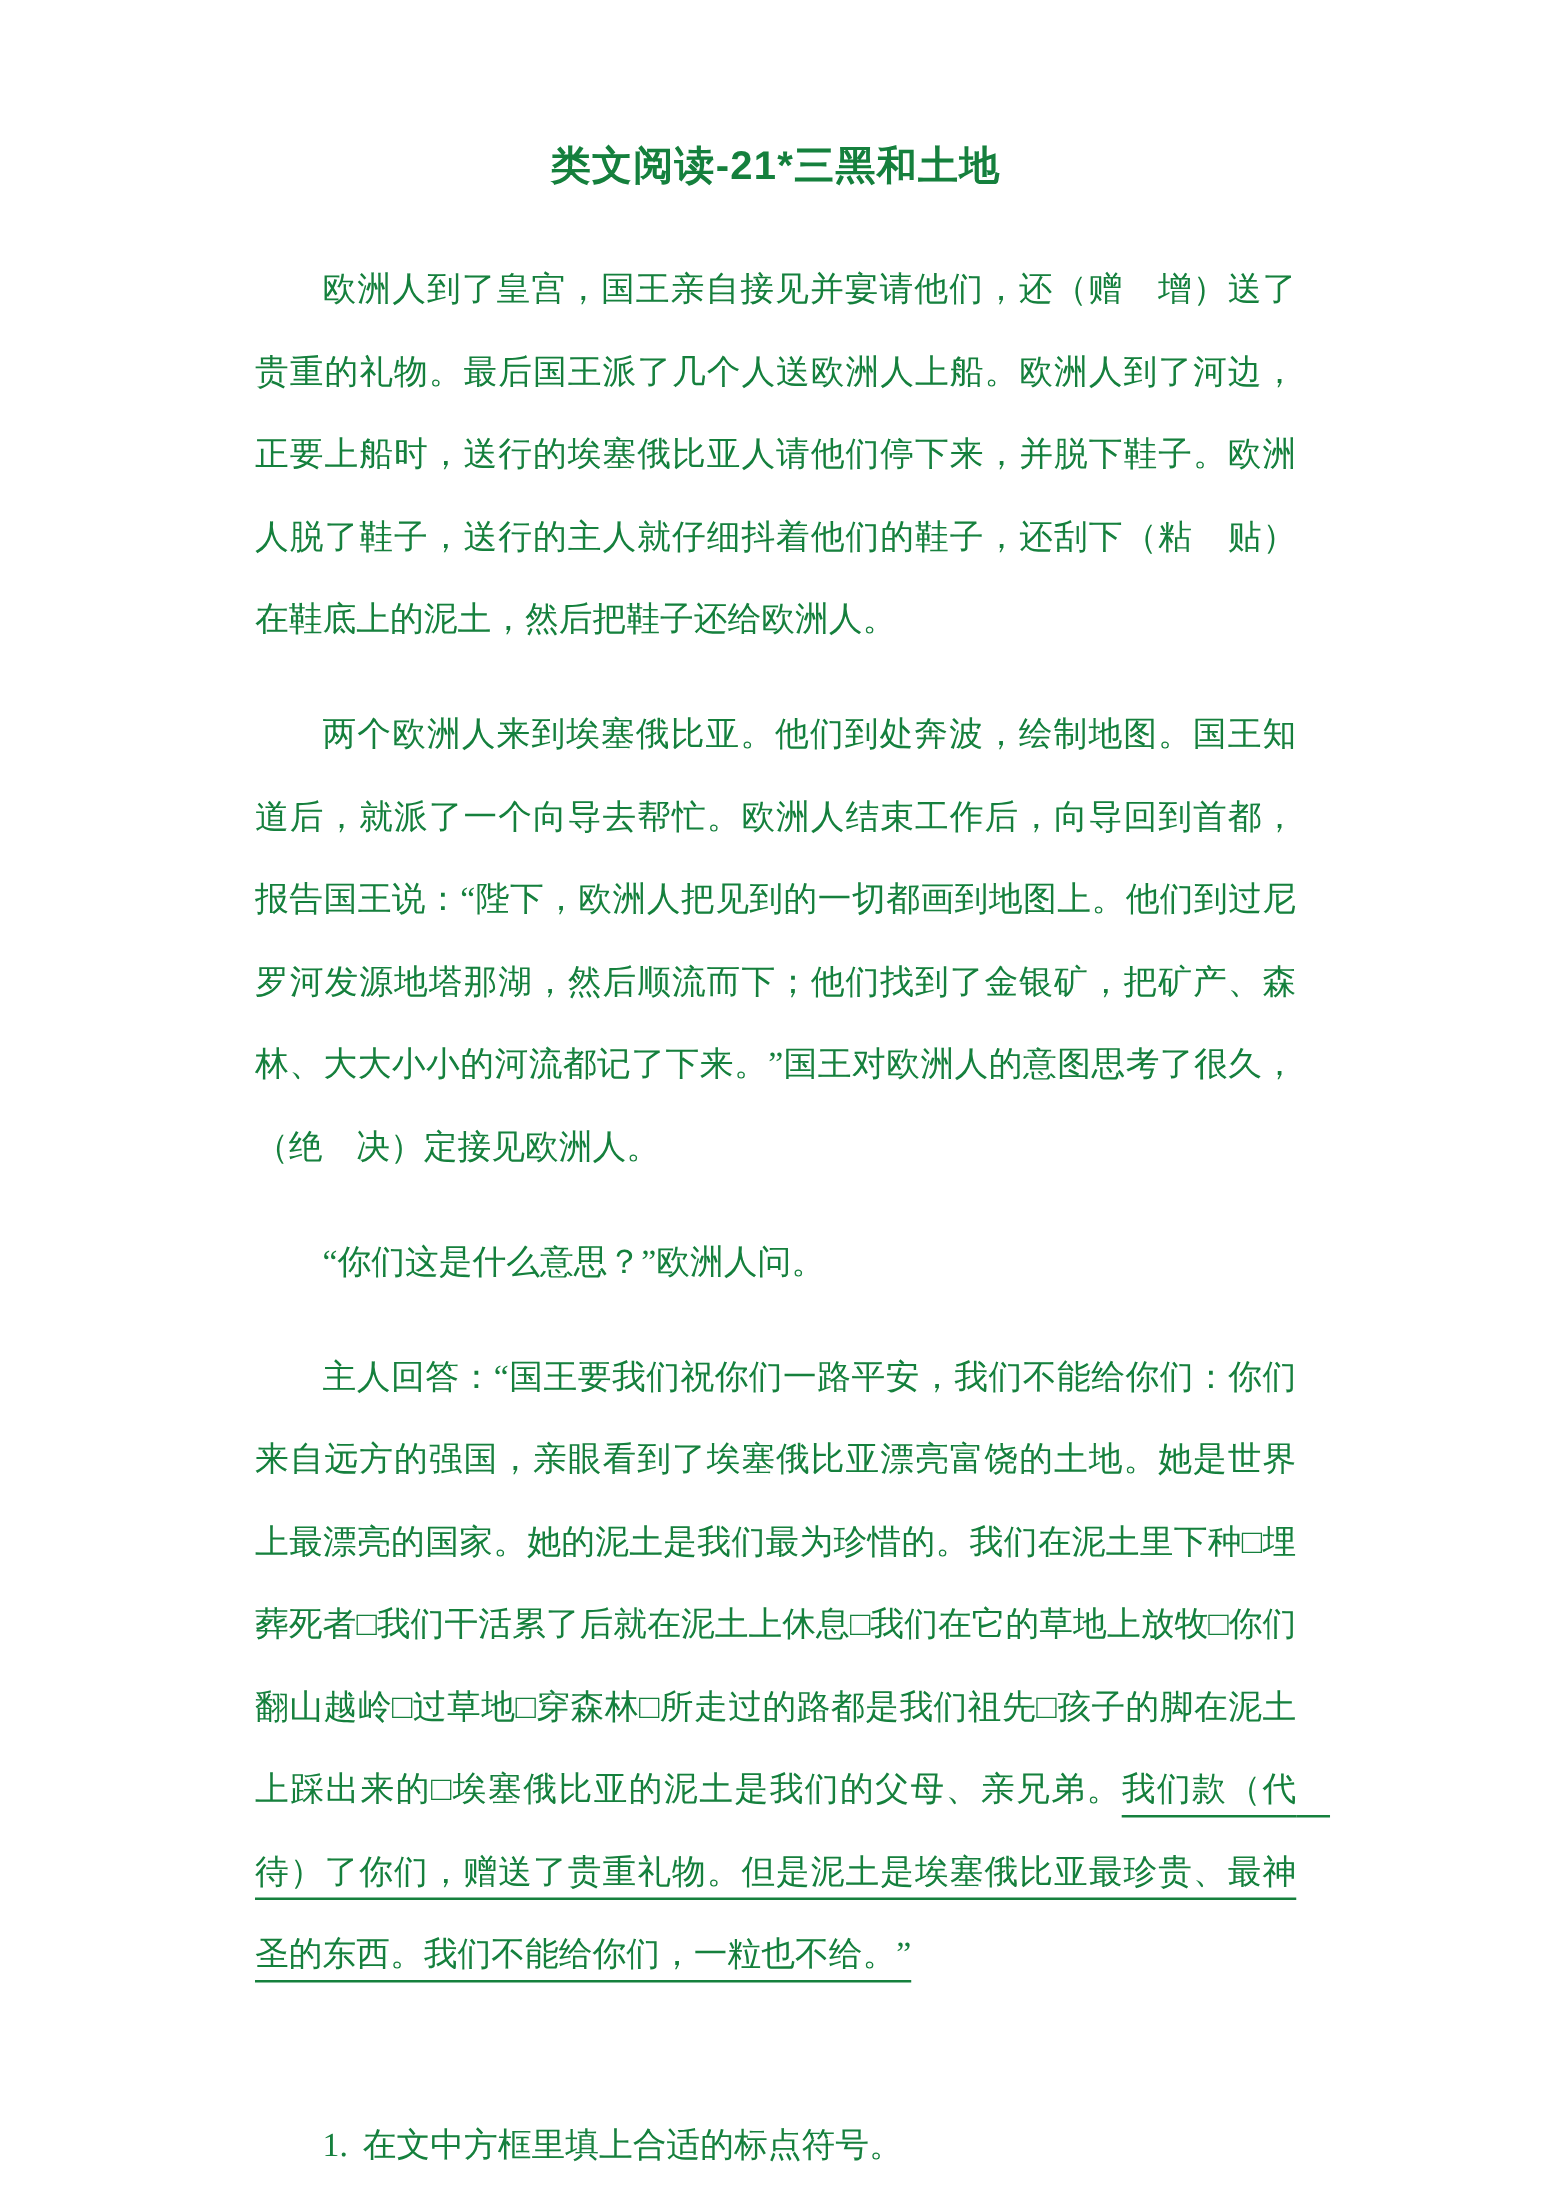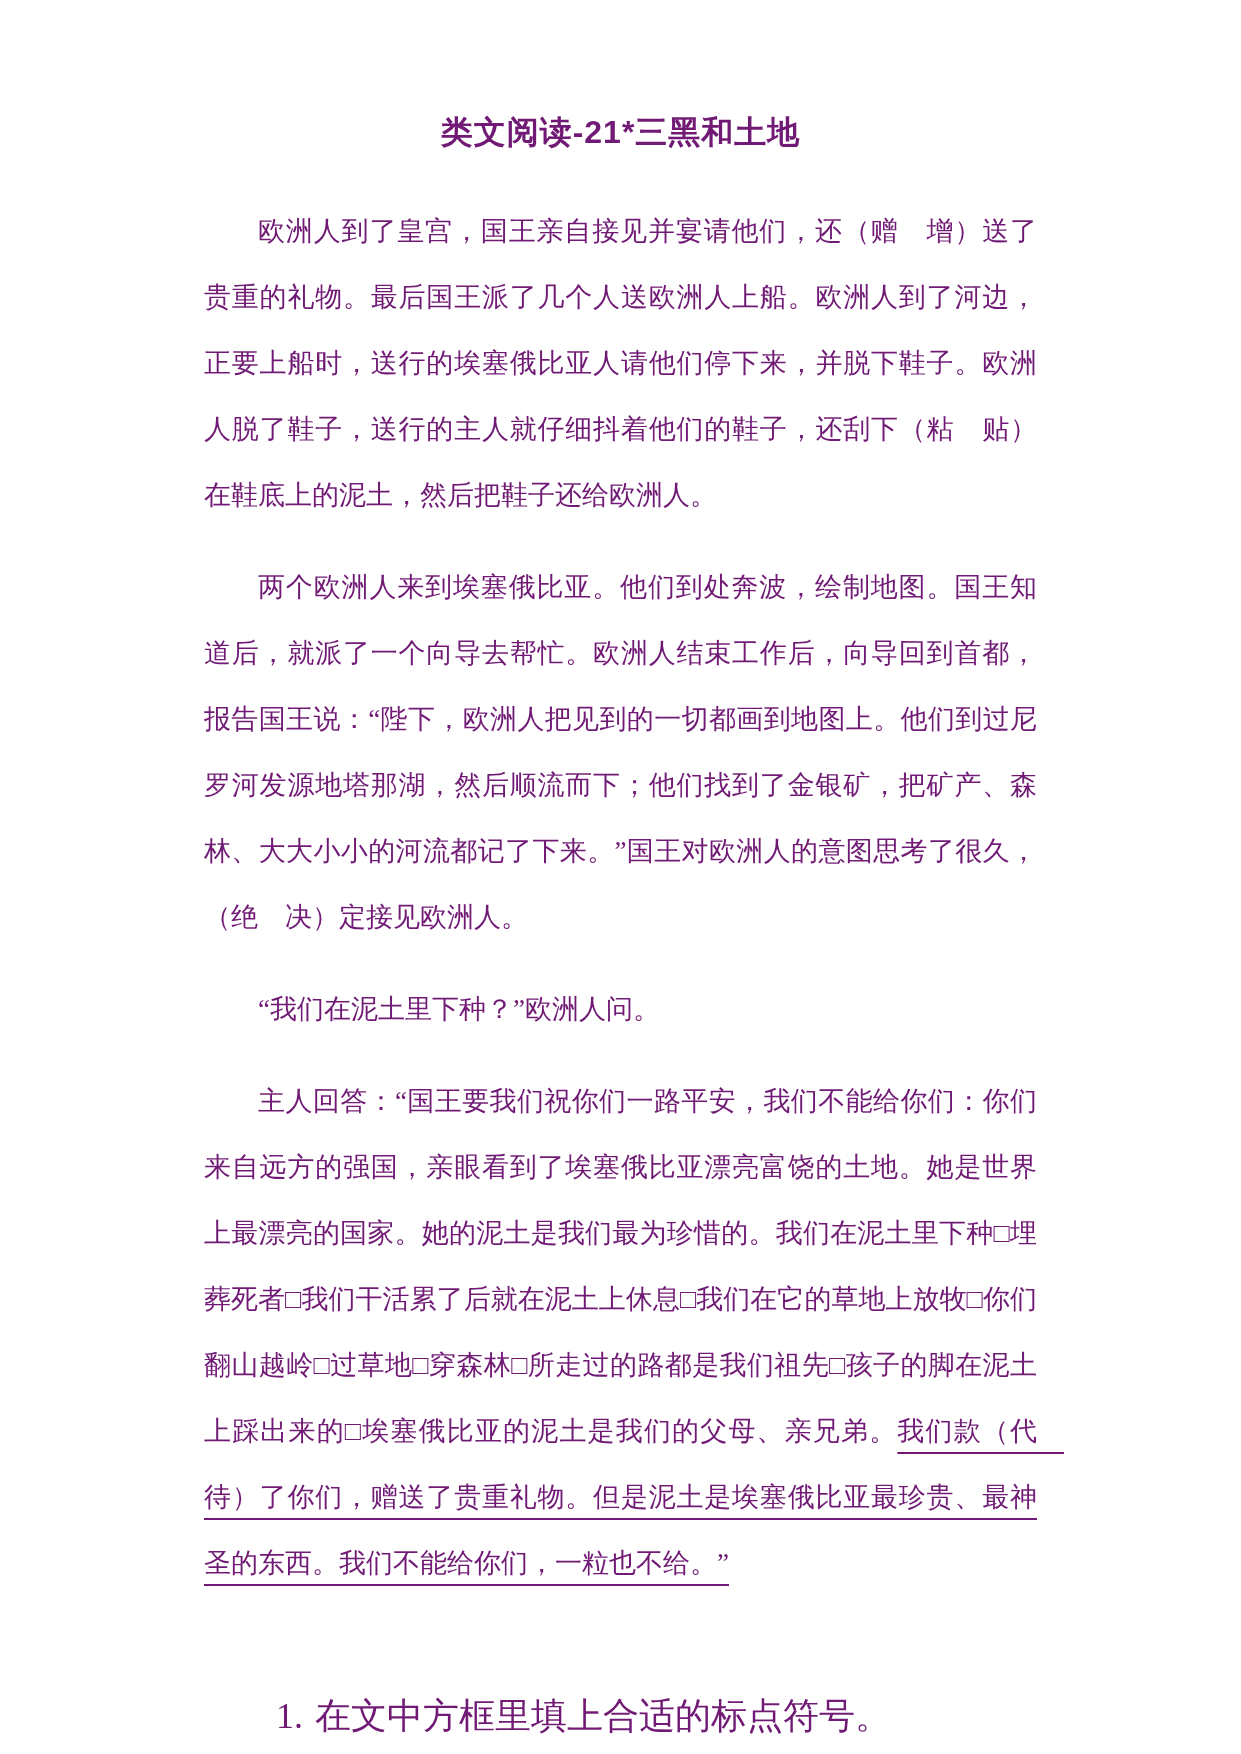--- a/index.html
+++ b/index.html
@@ -7,21 +7,21 @@
     padding: 0;
     background: #ffffff;
   }
   .page {
     position: relative;
     box-sizing: border-box;
     width: 1069px;
     height: 1754px;
     margin: 0 auto;
     background: #ffffff;
-    color: #701a75;
+    color: #15803d;
     padding: 112px 118px 0 118px;
     overflow: hidden;
   }
   .doc-title {
     font-family: "Liberation Sans", sans-serif;
     font-weight: bold;
     font-size: 32px;
     line-height: 40px;
     text-align: center;
     margin: 0 0 46px 0;
@@ -45,21 +45,21 @@
     text-indent: 2em;
     margin: 0 0 26px 0;
   }
   .ul {
     text-decoration: underline;
     text-underline-offset: 12px;
     text-decoration-thickness: 2px;
   }
   .question {
     font-family: "Liberation Serif", serif;
-    font-size: 36px;
+    font-size: 27px;
     line-height: 40px;
     margin-top: 100px;
     padding-left: 2em;
   }
   .q-num {
     margin-right: 12px;
   }
 </style>
 </head>
 <body>
@@ -68,21 +68,21 @@
 
   <h1 class="doc-title">类文阅读-21*三黑和土地</h1>
 
 
   <div class="article-body">
 
     <p class="body-p">欧洲人到了皇宫，国王亲自接见并宴请他们，还（赠　增）送了贵重的礼物。最后国王派了几个人送欧洲人上船。欧洲人到了河边，正要上船时，送行的埃塞俄比亚人请他们停下来，并脱下鞋子。欧洲人脱了鞋子，送行的主人就仔细抖着他们的鞋子，还刮下（粘　贴）在鞋底上的泥土，然后把鞋子还给欧洲人。</p>
 
     <p class="body-p">两个欧洲人来到埃塞俄比亚。他们到处奔波，绘制地图。国王知道后，就派了一个向导去帮忙。欧洲人结束工作后，向导回到首都，报告国王说：“陛下，欧洲人把见到的一切都画到地图上。他们到过尼罗河发源地塔那湖，然后顺流而下；他们找到了金银矿，把矿产、森林、大大小小的河流都记了下来。”国王对欧洲人的意图思考了很久，（绝　决）定接见欧洲人。</p>
 
-    <p class="body-p">“我们在泥土里下种？”欧洲人问。</p>
+    <p class="body-p">“你们这是什么意思？”欧洲人问。</p>
 
     <p class="body-p"><span>主人回答：“国王要我们祝你们一路平安，我们不能给你们：你们来自远方的强国，亲眼看到了埃塞俄比亚漂亮富饶的土地。她是世界上最漂亮的国家。她的泥土是我们最为珍惜的。我们在泥土里下种□埋葬死者□我们干活累了后就在泥土上休息□我们在它的草地上放牧□你们翻山越岭□过草地□穿森林□所走过的路都是我们祖先□孩子的脚在泥土上踩出来的□埃塞俄比亚的泥土是我们的父母、亲兄弟。</span><span class="ul">我们款（代　待）了你们，赠送了贵重礼物。但是泥土是埃塞俄比亚最珍贵、最神圣的东西。我们不能给你们，一粒也不给。”</span></p>
 
   </div>
 
   <div class="question">
     <span class="q-num">1.</span><span>在文中方框里填上合适的标点符号。</span>
   </div>
 
 </div>

